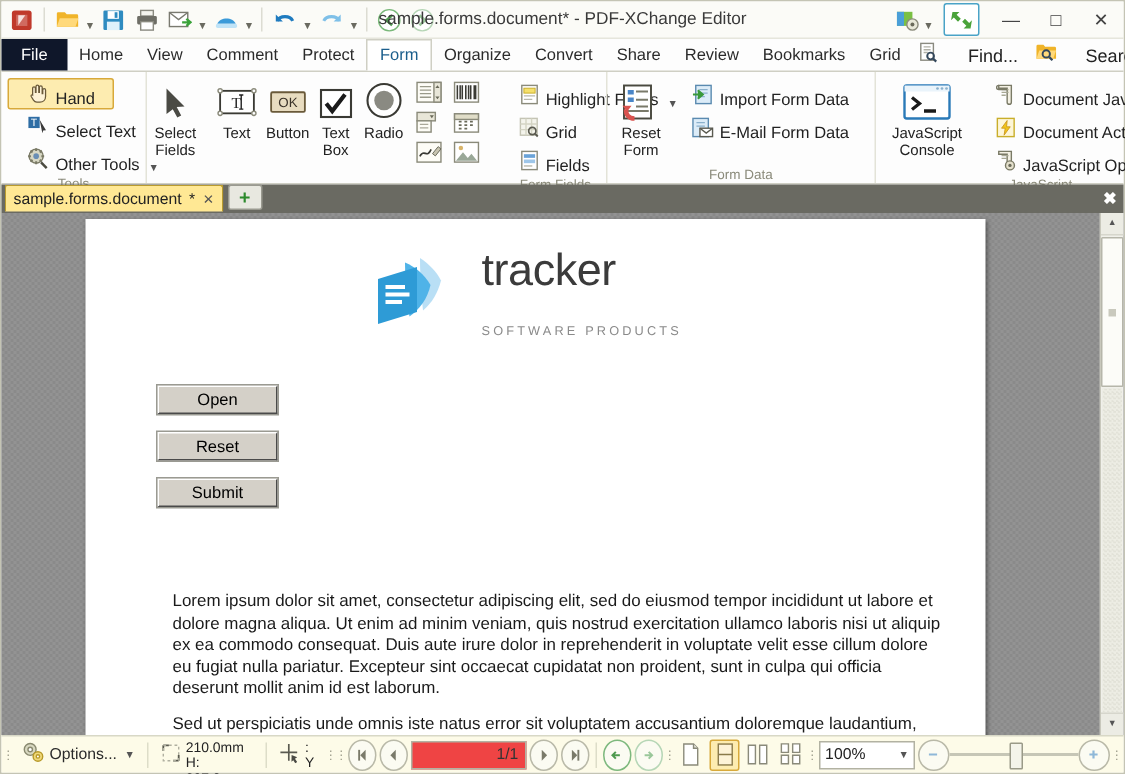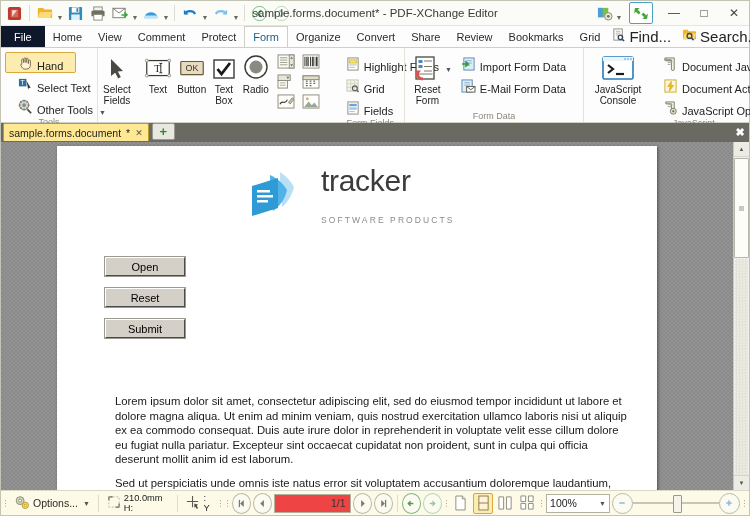--- a/index.html
+++ b/index.html
@@ -30,21 +30,21 @@
 
   
   .menubar{height:21px;display:flex;align-items:stretch;background:#fdfdfd;
            border-bottom:1px solid #cfcfc4;flex:0 0 21px;position:relative;}
   .mfile{background:#0f172a;color:#fff;padding:0 13px;display:flex;align-items:center;
          font-size:11px;}
   .mitem{padding:0 8px;display:flex;align-items:center;font-size:11px;color:#2b2b2b;}
   .mitem.active{background:#fff;border-left:1px solid #cfcfc4;border-right:1px solid #cfcfc4;
                 border-top:1px solid #cfcfc4;margin-top:0;position:relative;top:0;color:#1b5e8c;}
   .menu-right{margin-left:auto;display:flex;align-items:center;padding-right:4px;gap:3px;}
-  .mright{display:flex;align-items:center;gap:3px;padding:0 4px;height:19px;font-size:15px;}
+  .mright{display:flex;align-items:center;gap:19px;padding:0 4px;height:19px;font-size:12px;}
   .mcollapse{width:16px;display:flex;align-items:center;justify-content:center;font-size:8px;color:#555;}
 
   
   .ribbon{flex:0 0 74px;height:74px;background:#fdfdfd;border-bottom:1px solid #cfcfc4;
           display:flex;align-items:stretch;position:relative;}
   .rgroup{display:flex;flex-direction:column;position:relative;padding:2px 4px 0 4px;}
   .rgroup + .rgroup{border-left:1px solid #e3e3d8;}
   .rgbody{flex:1;display:flex;align-items:flex-start;gap:2px;}
   .rglabel{text-align:center;font-size:9px;color:#8a8a7a;height:11px;line-height:11px;}
   .rglabel.right{text-align:right;padding-right:6px;}

